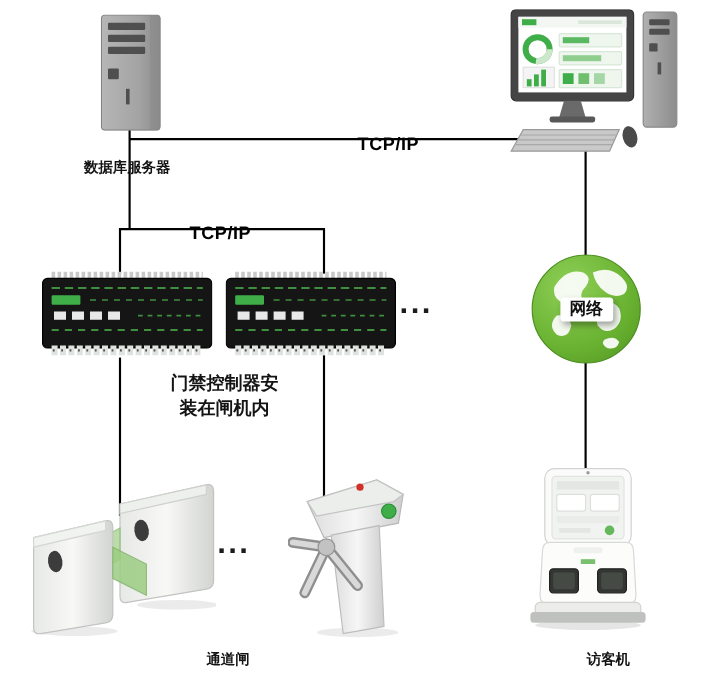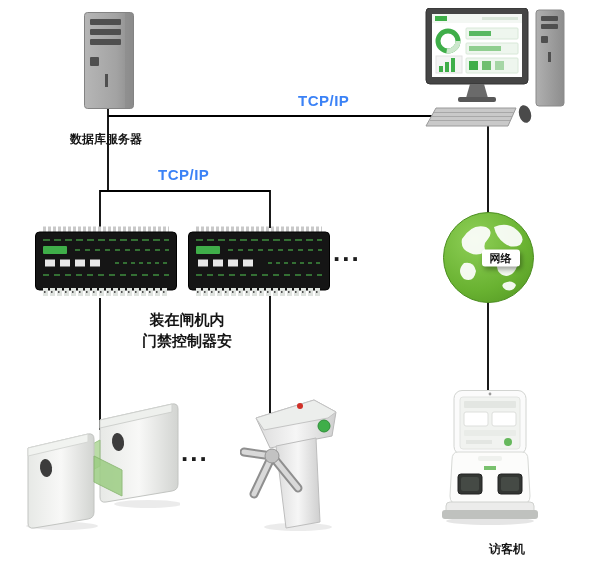--- a/index.html
+++ b/index.html
@@ -11,36 +11,36 @@
   }
   .lines { position:absolute; left:0; top:0; width:604px; height:577px; z-index:1; }
   .device { position:absolute; z-index:2; }
   .device svg { display:block; width:100%; height:100%; }
   .lbl {
     position:absolute; z-index:3; font-size:12px; font-weight:bold;
     color:#141414; text-align:center; white-space:nowrap;
   }
   .tcpip {
     position:absolute; z-index:3; font-size:15px; font-weight:bold;
-    color:#3b82f6; letter-spacing:0.5px;
+    color:#000000; letter-spacing:0.5px;margin-top:20px;
   }
   .note {
     position:absolute; z-index:3; font-size:15px; font-weight:bold;
     color:#141414; text-align:center; line-height:21px;
   }
   .dots {
     position:absolute; z-index:3; font-size:26px; font-weight:bold;
     color:#1c1c1c; letter-spacing:2px; line-height:10px;
   }
   .globe-wrap { position:absolute; left:442px; top:211px; width:93px; height:93px; z-index:2; }
   .net-badge {
     position:absolute; left:50%; top:50%; transform:translate(-50%,-50%);
     background:#ffffff; border-radius:3px; padding:1px 8px;
-    font-size:11px; font-weight:bold; color:#111;
-    box-shadow:2px 3px 5px rgba(0,0,0,0.35); z-index:4; white-space:nowrap;margin-left:12px;
+    font-size:14px; font-weight:bold; color:#111;
+    box-shadow:2px 3px 5px rgba(0,0,0,0.35); z-index:4; white-space:nowrap;
   }
 </style>
 </head>
 <body>
 
 <div class="canvas">
 
   <svg class="lines" viewBox="0 0 604 577" xmlns="http://www.w3.org/2000/svg">
     <g stroke="#000000" stroke-width="1.8" fill="none">
       <line x1="108" y1="104" x2="108" y2="191"></line>
@@ -258,24 +258,25 @@
   </div>
 
   <div class="tcpip" style="left:298px; top:92px;">TCP/IP</div>
 
   <div class="tcpip" style="left:158px; top:166px;">TCP/IP</div>
 
   <div class="lbl" style="left:46px; top:131px; width:120px;">数据库服务器</div>
 
 
   <div class="note" style="left:117px; top:309px; width:140px;">
+    <div>门禁控制器安</div>
     <div>装在闸机内</div>
-    <div>门禁控制器安</div>
   </div>
 
   <div class="dots" style="left:333px; top:247px;">...</div>
 
   <div class="dots" style="left:181px; top:447px;">...</div>
 
+  <div class="lbl" style="left:130px; top:541px; width:120px;">通道闸</div>
 
   <div class="lbl" style="left:447px; top:541px; width:120px;">访客机</div>
 
 </div>
 
 </body></html>

